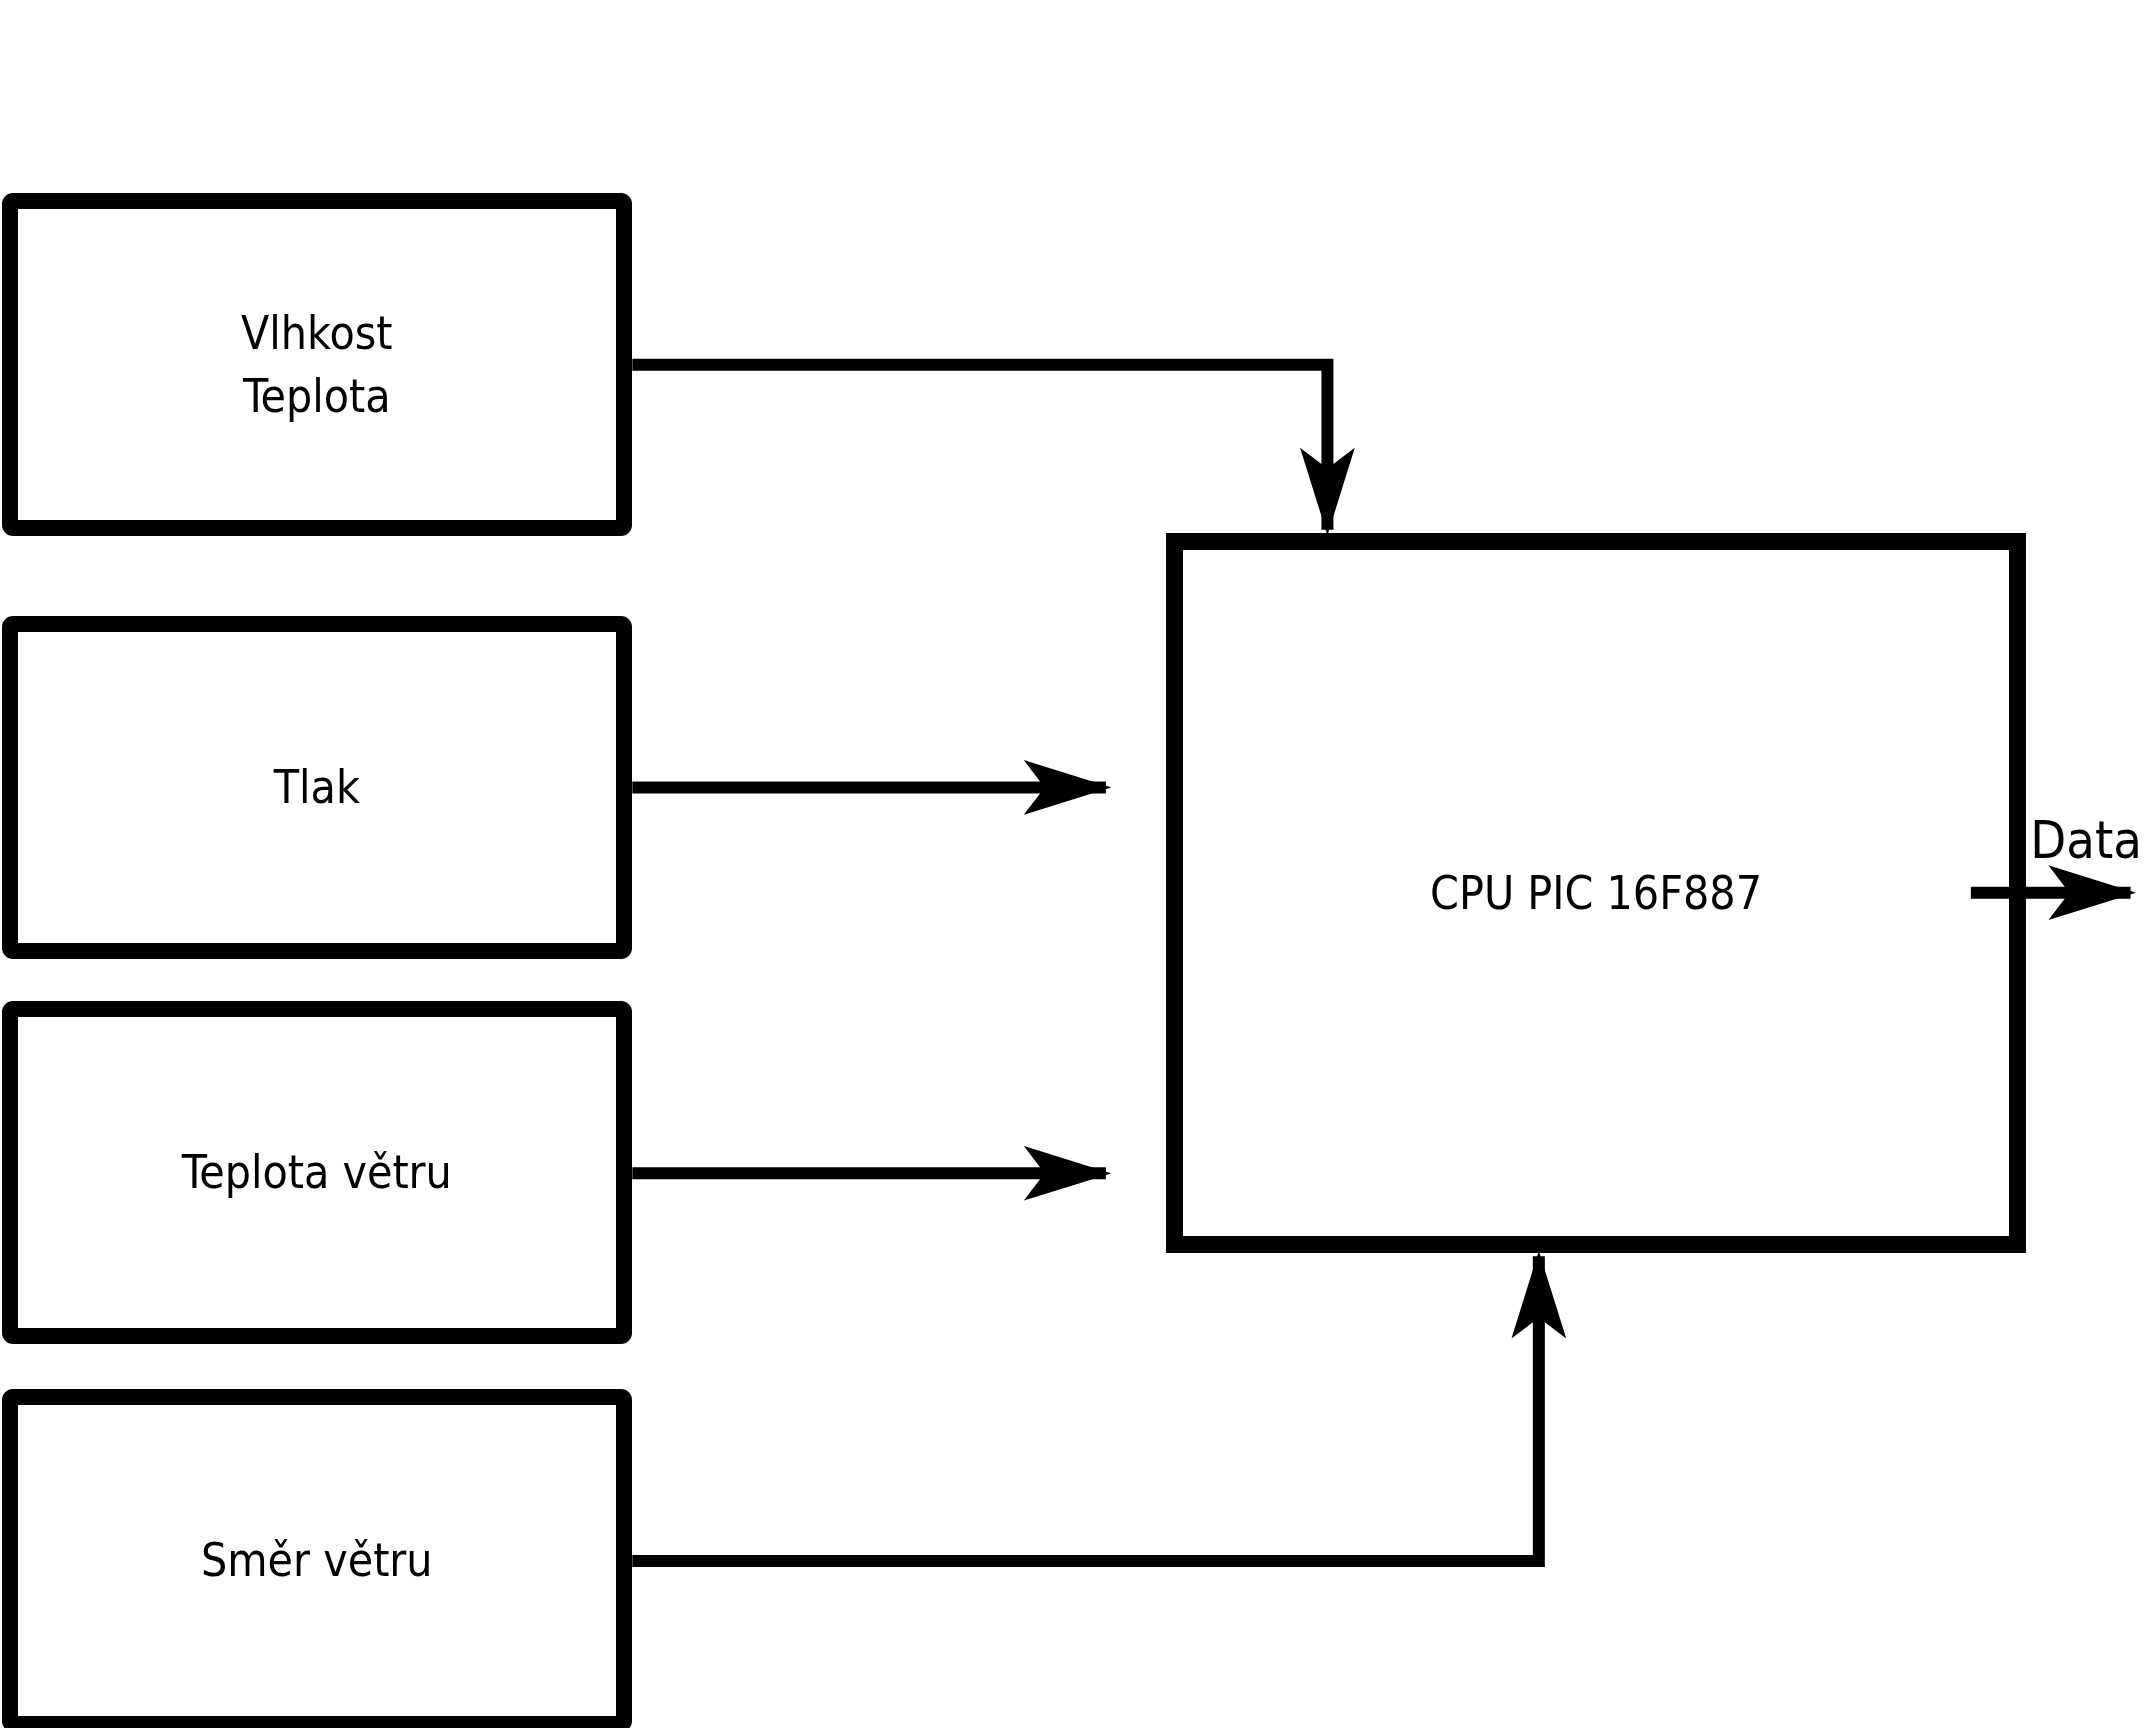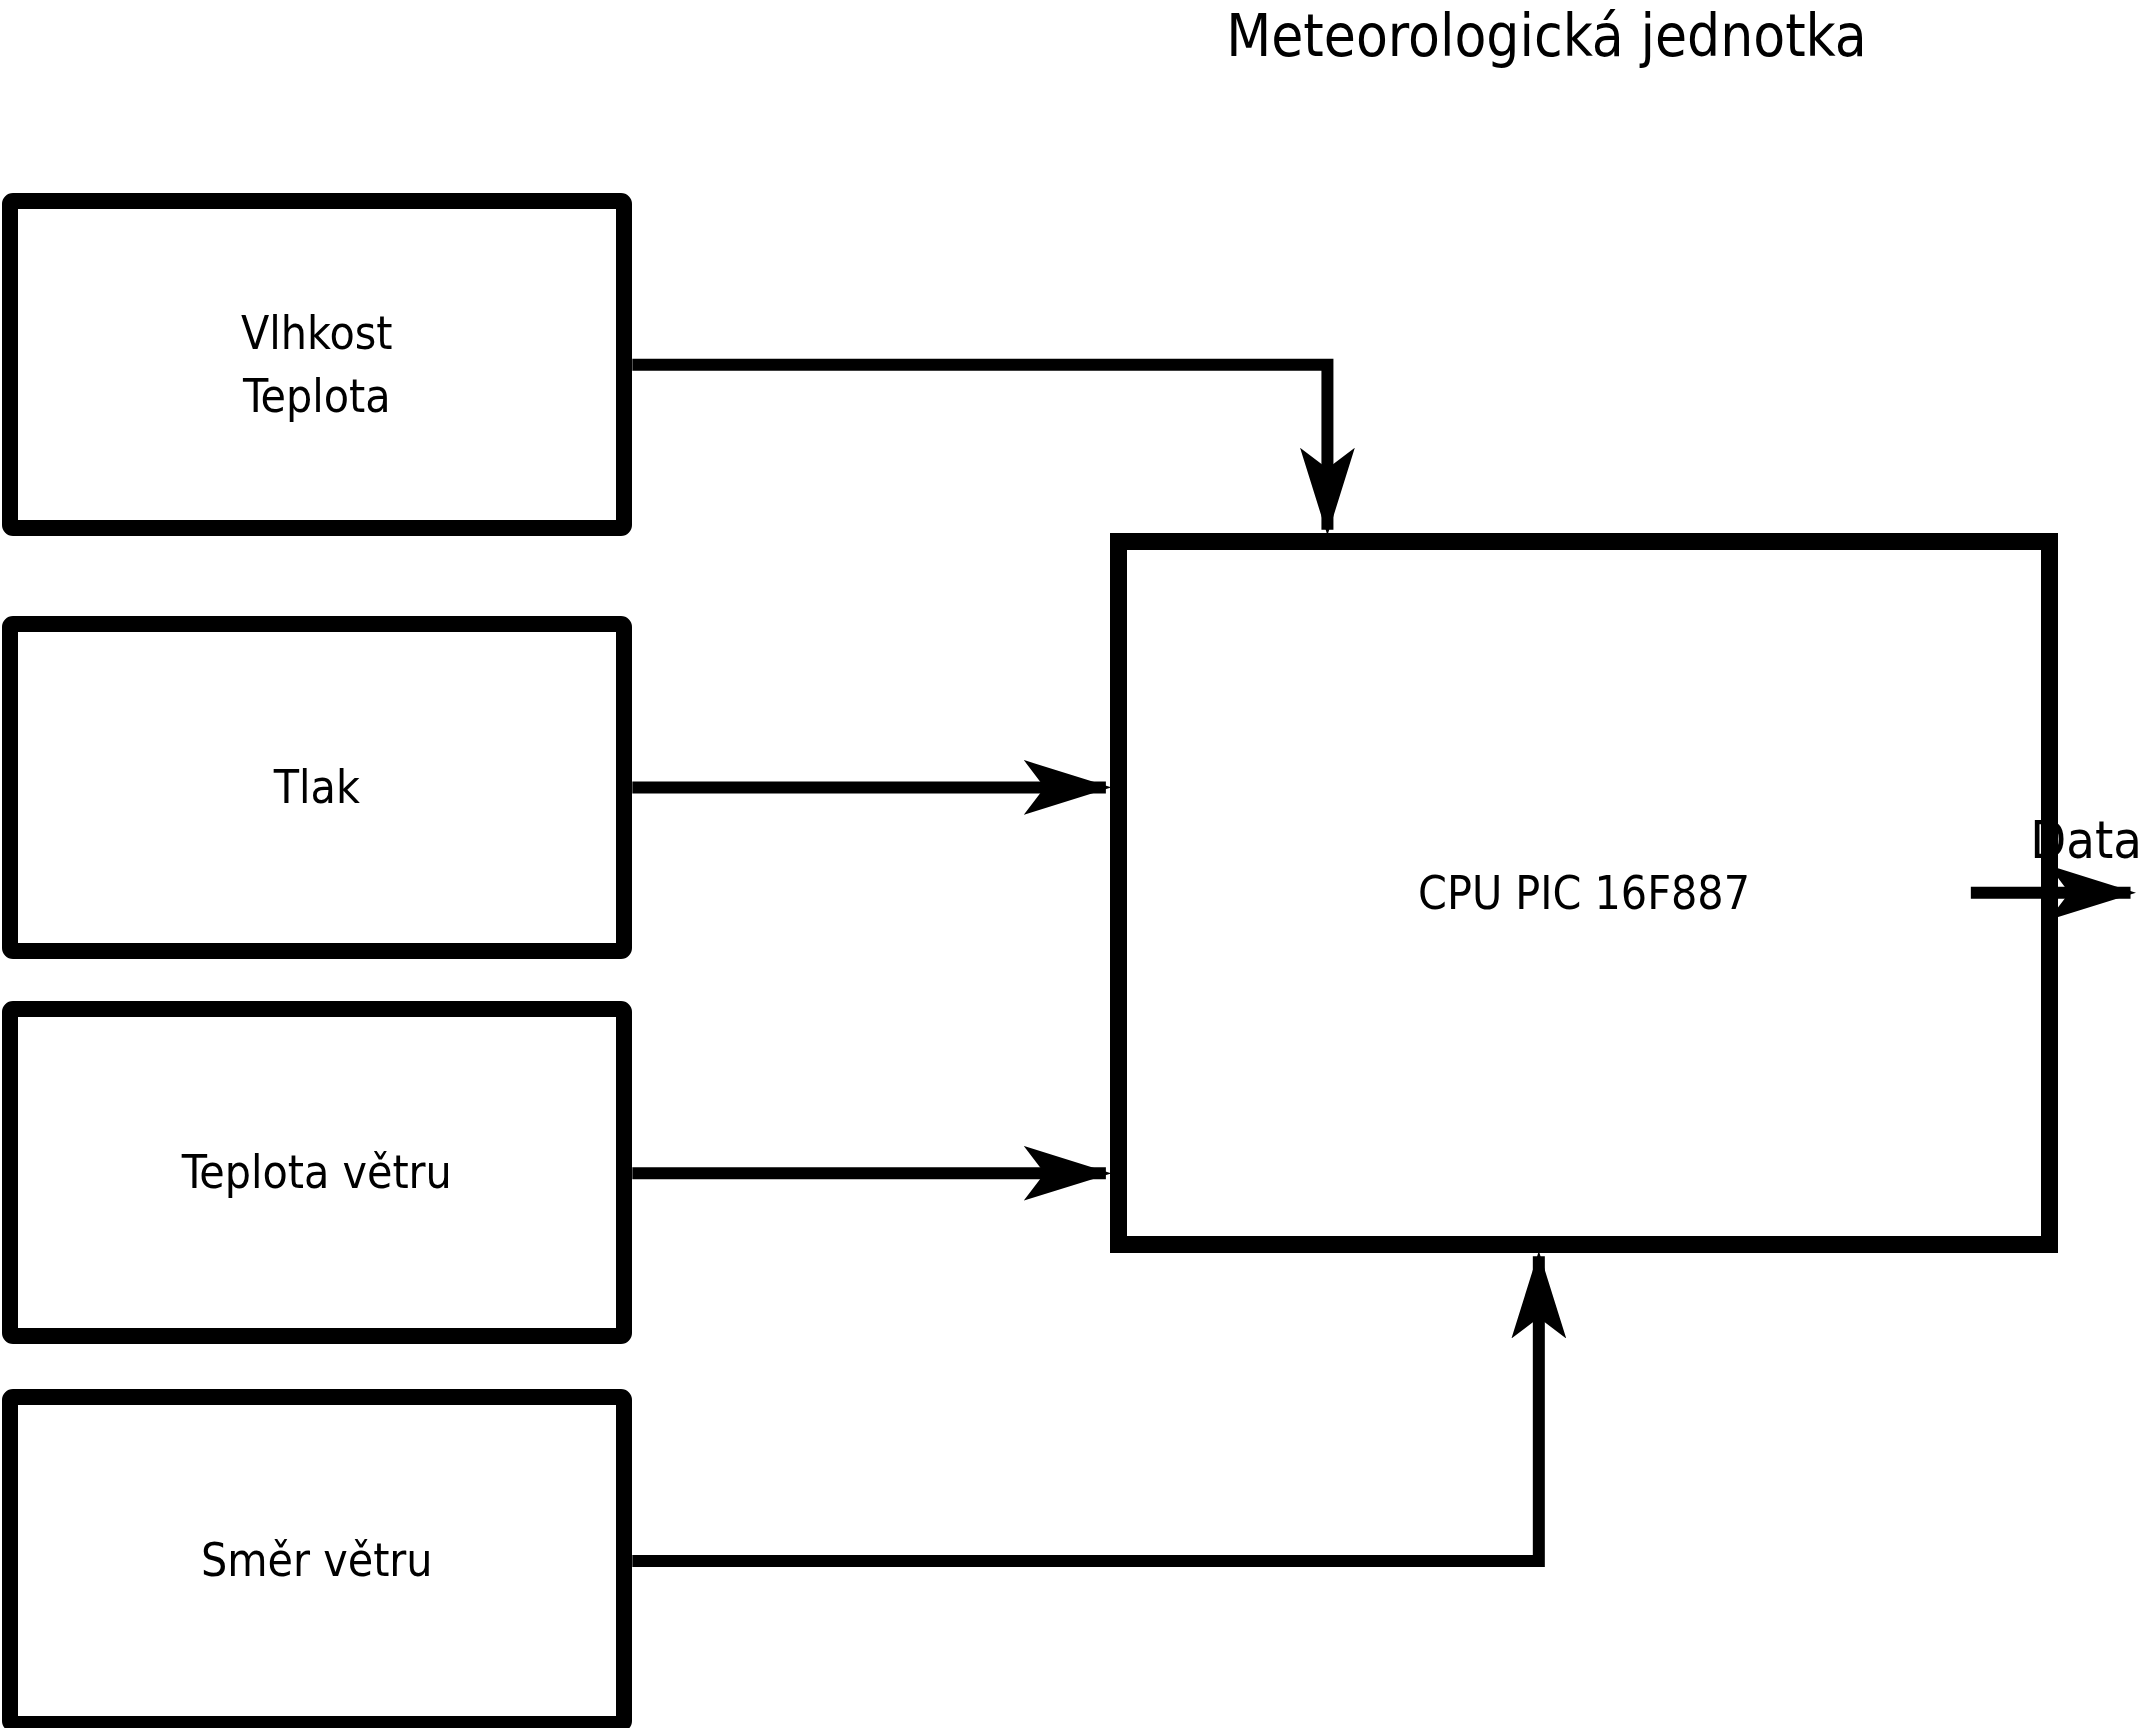--- a/index.html
+++ b/index.html
@@ -39,23 +39,23 @@
     line-height: 1.35;
     color: #000000;
   }
   .box .box-label { white-space: pre-line; }
   .sensor-box { left: 1.8px; width: 630px; height: 343px; border-radius: 11px; }
   #box-humidity { top: 193px; }
   #box-pressure { top: 616px; }
   #box-windspeed { top: 1001px; }
   #box-winddir { top: 1389px; }
   #box-cpu {
-    left: 1110px;
+    left: 1166px;
     top: 533px;
-    width: 948px;
+    width: 860px;
     height: 720px;
     border-width: 17.5px;
   }
   .connector-layer {
     position: absolute;
     left: 0; top: 0;
     width: 2149px;
     height: 1729px;
     pointer-events: none;
   }
@@ -73,21 +73,20 @@
     font-size: 52px;
     color: #000000;
     white-space: nowrap;
   }
 </style>
 </head>
 <body>
 
 <div class="page">
 
-  <div class="diagram-title">Meteorologická jednotka</div>
 
   <div class="box sensor-box" id="box-humidity">
     <div class="box-label">Vlhkost
 Teplota</div>
   </div>
 
   <div class="box sensor-box" id="box-pressure">
     <div class="box-label">Tlak</div>
   </div>
 

